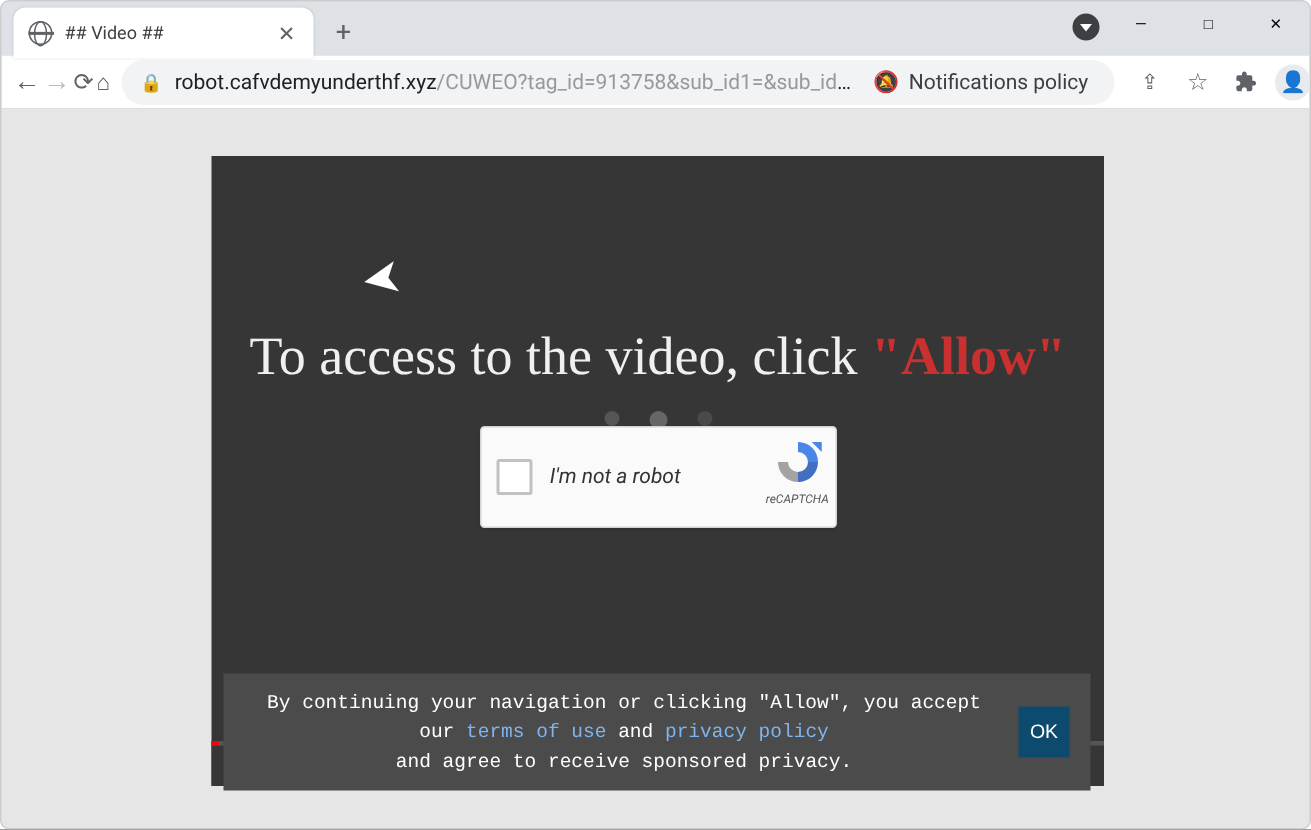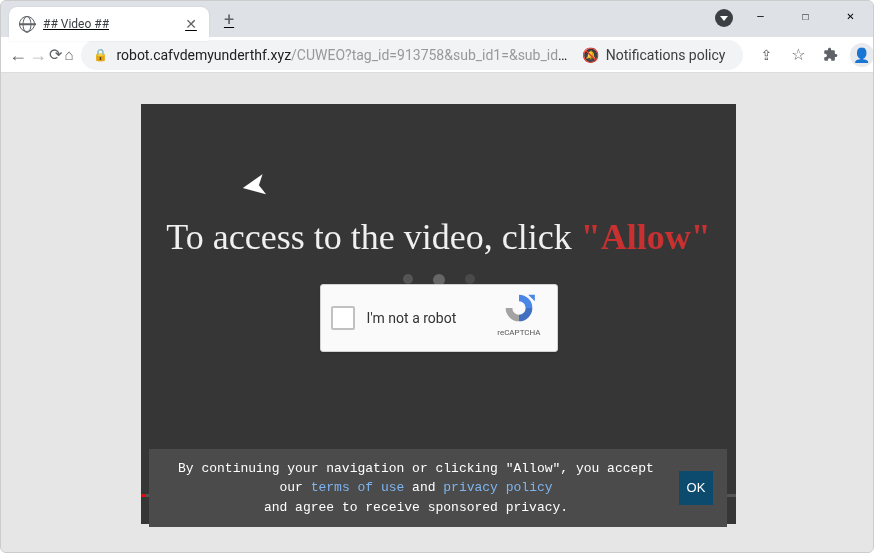--- a/index.html
+++ b/index.html
@@ -3,21 +3,21 @@
 <meta charset="utf-8">
 <style>
 * { box-sizing: border-box; margin: 0; padding: 0; }
 body { font-family: "Segoe UI", Roboto, Arial, sans-serif; background: #fff; width: 874px; height: 553px; overflow: hidden; position: relative; }
 
 
 .window { width: 874px; height: 553px; border: 1px solid #ccc; border-radius: 6px; overflow: hidden; background: #dee1e6; position: relative; }
 
 
 .titlebar { height: 36px; display: flex; align-items: center; background: #dee1e6; position: relative; }
-.tab-strip { display: flex; padding-left: 8px; height: 36px; text-decoration: underline; }
+.tab-strip { display: flex; align-items: center; padding-left: 8px; height: 36px; }
 .tab { background: #fff; border-radius: 8px 8px 0 0; height: 34px; width: 200px; display: flex; align-items: center; padding: 0 10px; gap: 8px; margin-top: 6px; box-shadow: 0 0 2px rgba(0,0,0,0.1); }
 .favicon-globe { width: 16px; height: 16px; border: 1.5px solid #5f6368; border-radius: 50%; position: relative; flex-shrink: 0; }
 .favicon-globe::before { content: ""; position: absolute; left: 50%; top: -1.5px; bottom: -1.5px; width: 7px; transform: translateX(-50%); border: 1.5px solid #5f6368; border-radius: 50%; }
 .favicon-globe::after { content: ""; position: absolute; top: 50%; left: -1.5px; right: -1.5px; height: 1.5px; background: #5f6368; transform: translateY(-50%); }
 .tab-title { font-size: 12px; color: #3c4043; white-space: nowrap; overflow: hidden; text-overflow: ellipsis; flex: 1; }
 .tab-close { font-size: 14px; color: #5f6368; cursor: pointer; width: 16px; height: 16px; display: flex; align-items: center; justify-content: center; border-radius: 2px; }
 .tab-new { width: 28px; height: 28px; display: flex; align-items: center; justify-content: center; font-size: 18px; color: #5f6368; cursor: pointer; margin-left: 6px; border-radius: 50%; margin-top: 4px; }
 .window-controls { position: absolute; right: 0; top: 0; display: flex; }
 .window-ctrl { width: 45px; height: 30px; display: flex; align-items: center; justify-content: center; color: #000; cursor: pointer; font-size: 10px; }
 .vpn-badge { position: absolute; right: 140px; top: 8px; width: 18px; height: 18px; background: #3c4043; border-radius: 50%; display: flex; align-items: center; justify-content: center; }
@@ -48,24 +48,24 @@
 .video-frame { position: absolute; left: 140px; top: 31px; width: 595px; height: 420px; background: #363636; display: flex; flex-direction: column; }
 .video-body { flex: 1; position: relative; display: flex; flex-direction: column; align-items: center; justify-content: center; }
 .fake-cursor { position: absolute; left: 100px; top: 62px; font-size: 32px; color: #fff; transform: scaleX(-1) rotate(10deg); }
 .access-text { font-family: Georgia, "Times New Roman", serif; font-size: 36px; color: #f0f0f0; margin-top: -30px; }
 .allow-red { color: #c93030; font-weight: bold; }
 .dots { position: absolute; top: 170px; display: flex; gap: 20px; }
 .dots span { width: 10px; height: 10px; background: #555; border-radius: 50%; }
 .dots span:nth-child(2){ width:12px; height:12px; background:#666; }
 .dots span:nth-child(3){ background:#4a4a4a; }
 
-.recaptcha { position: relative; margin-top: 26px; width: 238px; height: 68px; background: #fafafa; border: 1px solid #d3d3d3; border-radius: 3px; display: flex; align-items: center; padding-left: 10px; box-shadow: 0 1px 2px rgba(0,0,0,0.1); }
+.recaptcha { position: relative; margin-top: 26px; width: 238px; height: 68px; background: #fafafa; border: 1px solid #d3d3d3; border-radius: 3px; display: flex; align-items: center; padding-left: 10px; box-shadow: 0 1px 2px rgba(0,0,0,0.1); font-style: italic; }
 .recaptcha-check { width: 24px; height: 24px; border: 2px solid #c1c1c1; border-radius: 2px; margin-right: 12px; background: #fff; }
 .recaptcha-label { font-size: 14px; color: #333; font-family: Roboto, Arial, sans-serif; }
-.recaptcha-badge { position: absolute; right: 16px; top: 8px; text-align: center; }
+.recaptcha-badge { position: absolute; right: 4px; top: 8px; text-align: center; }
 .recaptcha-badge svg { width: 34px; height: 30px; }
 .recaptcha-badge-text { font-size: 8px; color: #555; margin-top: 1px; }
 
 
 .vid-controls { height: 30px; background: #363636; position: relative; display: flex; align-items: center; padding: 0 16px; gap: 18px; color: #ddd; }
 .progress-line { position: absolute; top: 0; left: 0; right: 0; height: 3px; background: #555; }
 .progress-fill { height: 3px; width: 5px; background: #e50914; }
 .vc-icon { font-size: 14px; color: #ddd; cursor: pointer; }
 .play-triangle { font-size: 18px; position:relative; top:-1px;}
 .time-display { font-size: 12px; color: #ccc; }

